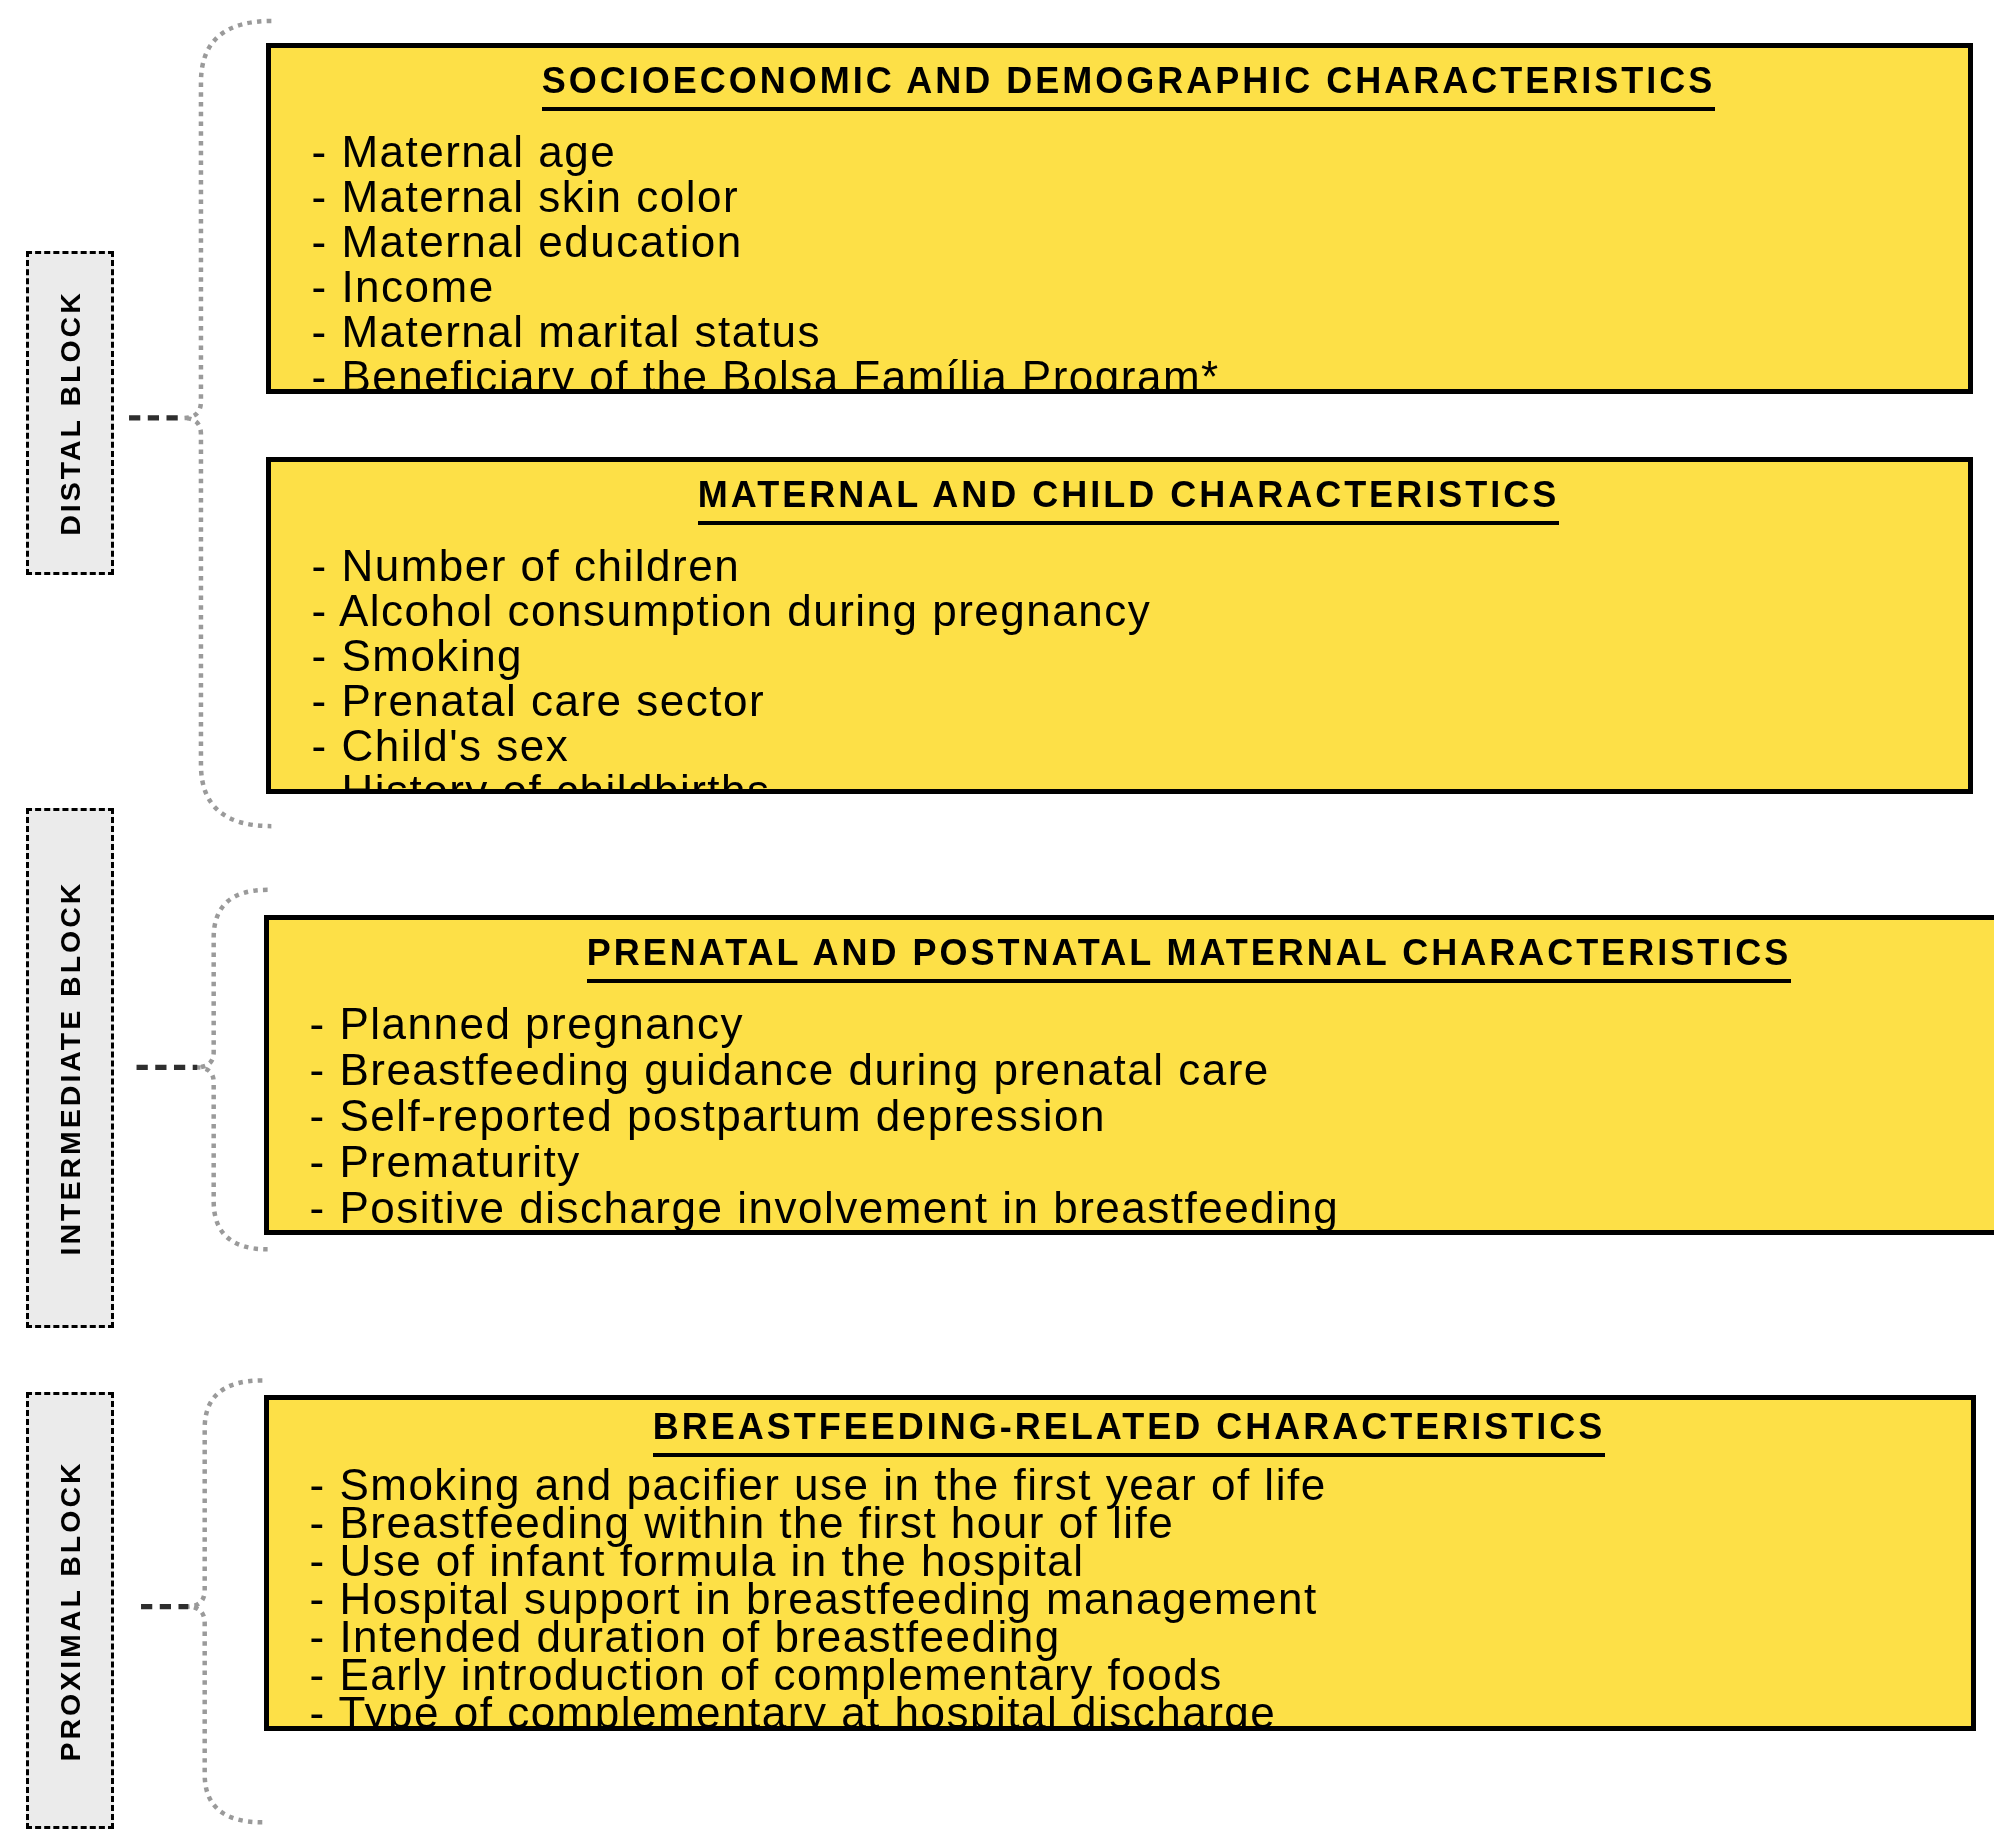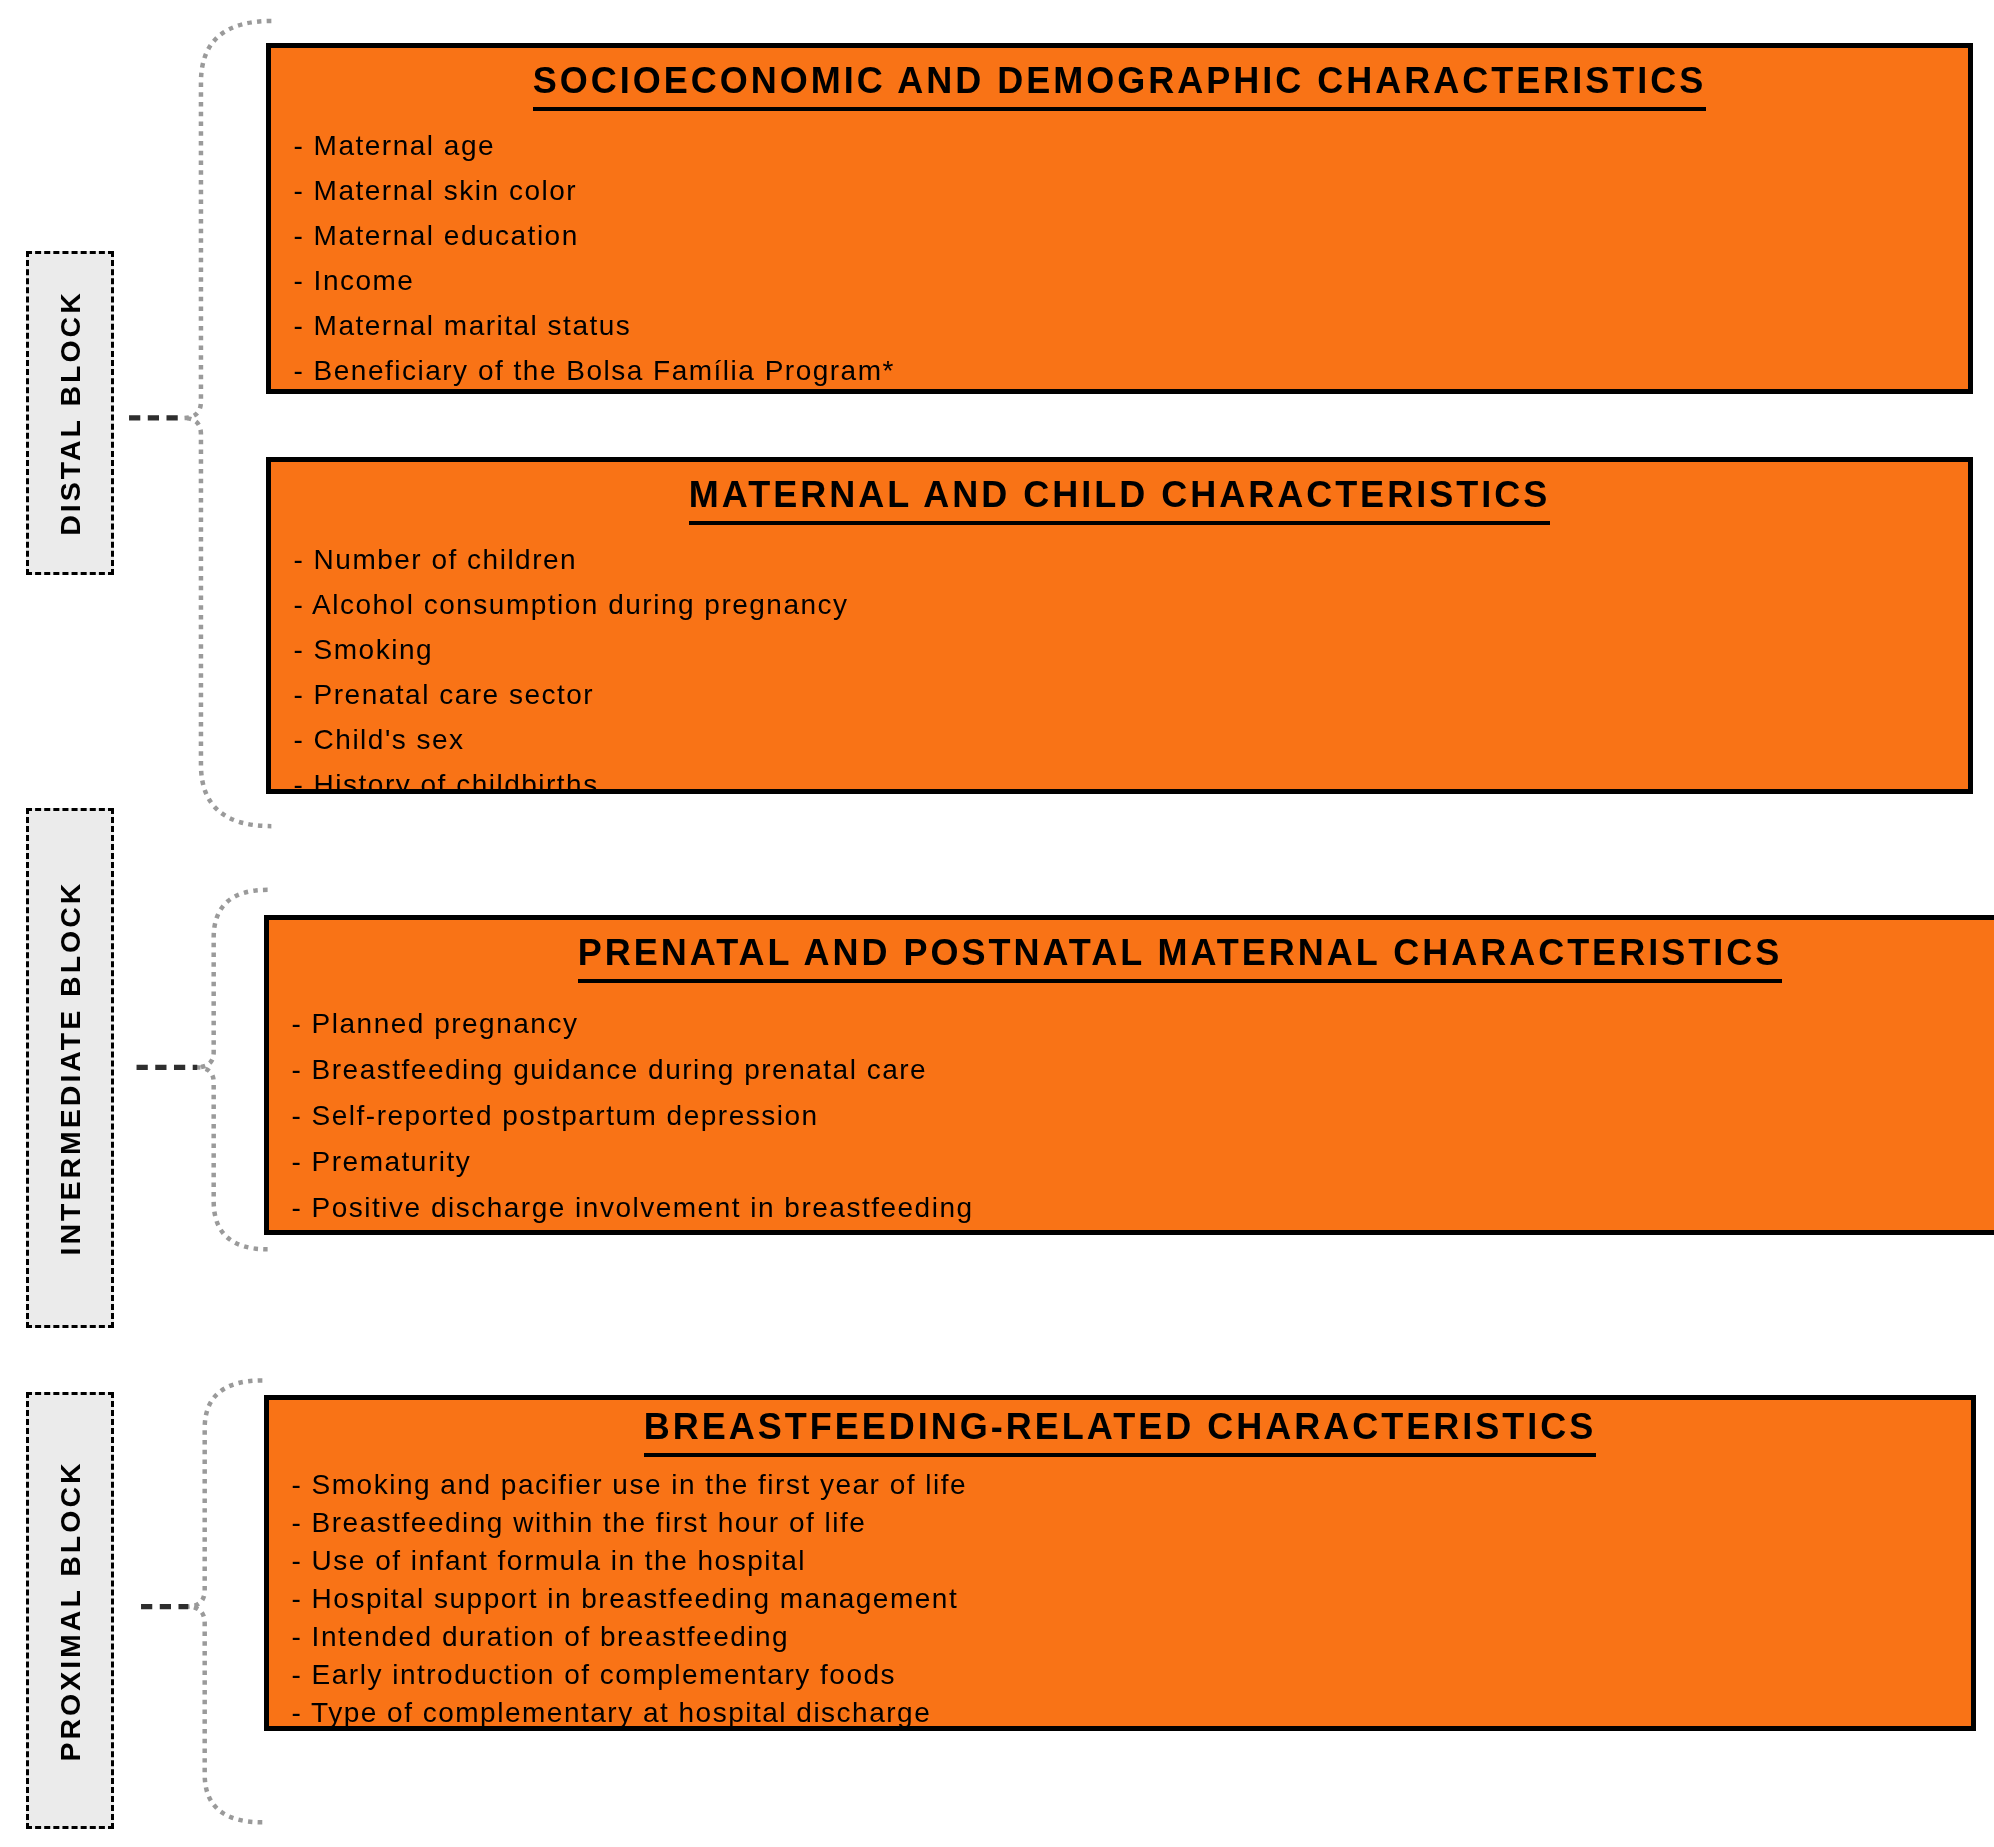--- a/index.html
+++ b/index.html
@@ -32,39 +32,40 @@
     font-weight:bold;font-size:28.5px;letter-spacing:3px;
     color:var(--text);
   }
   .label-distal{left:26px;top:251px;width:88px;height:324px;}
   .label-intermediate{left:26px;top:808px;width:88px;height:520px;}
   .label-proximal{left:26px;top:1392px;width:88px;height:437px;}
 
   
   .content-box{
     position:absolute;
-    background:#f97316;
+    background:#fde047;
     border:5.2px solid var(--box-border);
     overflow:hidden;
+    padding-left:18px;
   }
   .box-1{left:266px;top:43px;width:1707px;height:351px;}
   .box-2{left:266px;top:457px;width:1707px;height:337px;}
   .box-3{left:264px;top:915px;width:1832px;height:320px;}
   .box-4{left:264px;top:1395px;width:1712px;height:336px;}
 
   .box-title{
     text-align:center;font-weight:bold;font-size:36px;letter-spacing:3px;
     margin-top:12px;line-height:42px;white-space:nowrap;
   }
   .box-4 .box-title{margin-top:6px;}
   .box-title .u{border-bottom:4.5px solid var(--box-border);padding-bottom:5.2px;display:inline-block;}
 
   ul.items{
-    list-style:none;margin:12px 0 0 0;padding:0 7.5px 0 22.5px;
-    font-size:28px;letter-spacing:1.5px;
+    list-style:none;margin:18px 0 0 0;padding:0 7.5px 0 22.5px;
+    font-size:44px;letter-spacing:1.5px;
   }
   .box-1 ul.items li,.box-2 ul.items li{line-height:45px;}
   .box-3 ul.items{margin-top:18px;}
   .box-3 ul.items li{line-height:46px;}
   .box-4 ul.items{margin-top:9px;}
   .box-4 ul.items li{line-height:38px;}
   ul.items li::before{content:"- ";}
 
   ul.items li{white-space:nowrap;}
 

